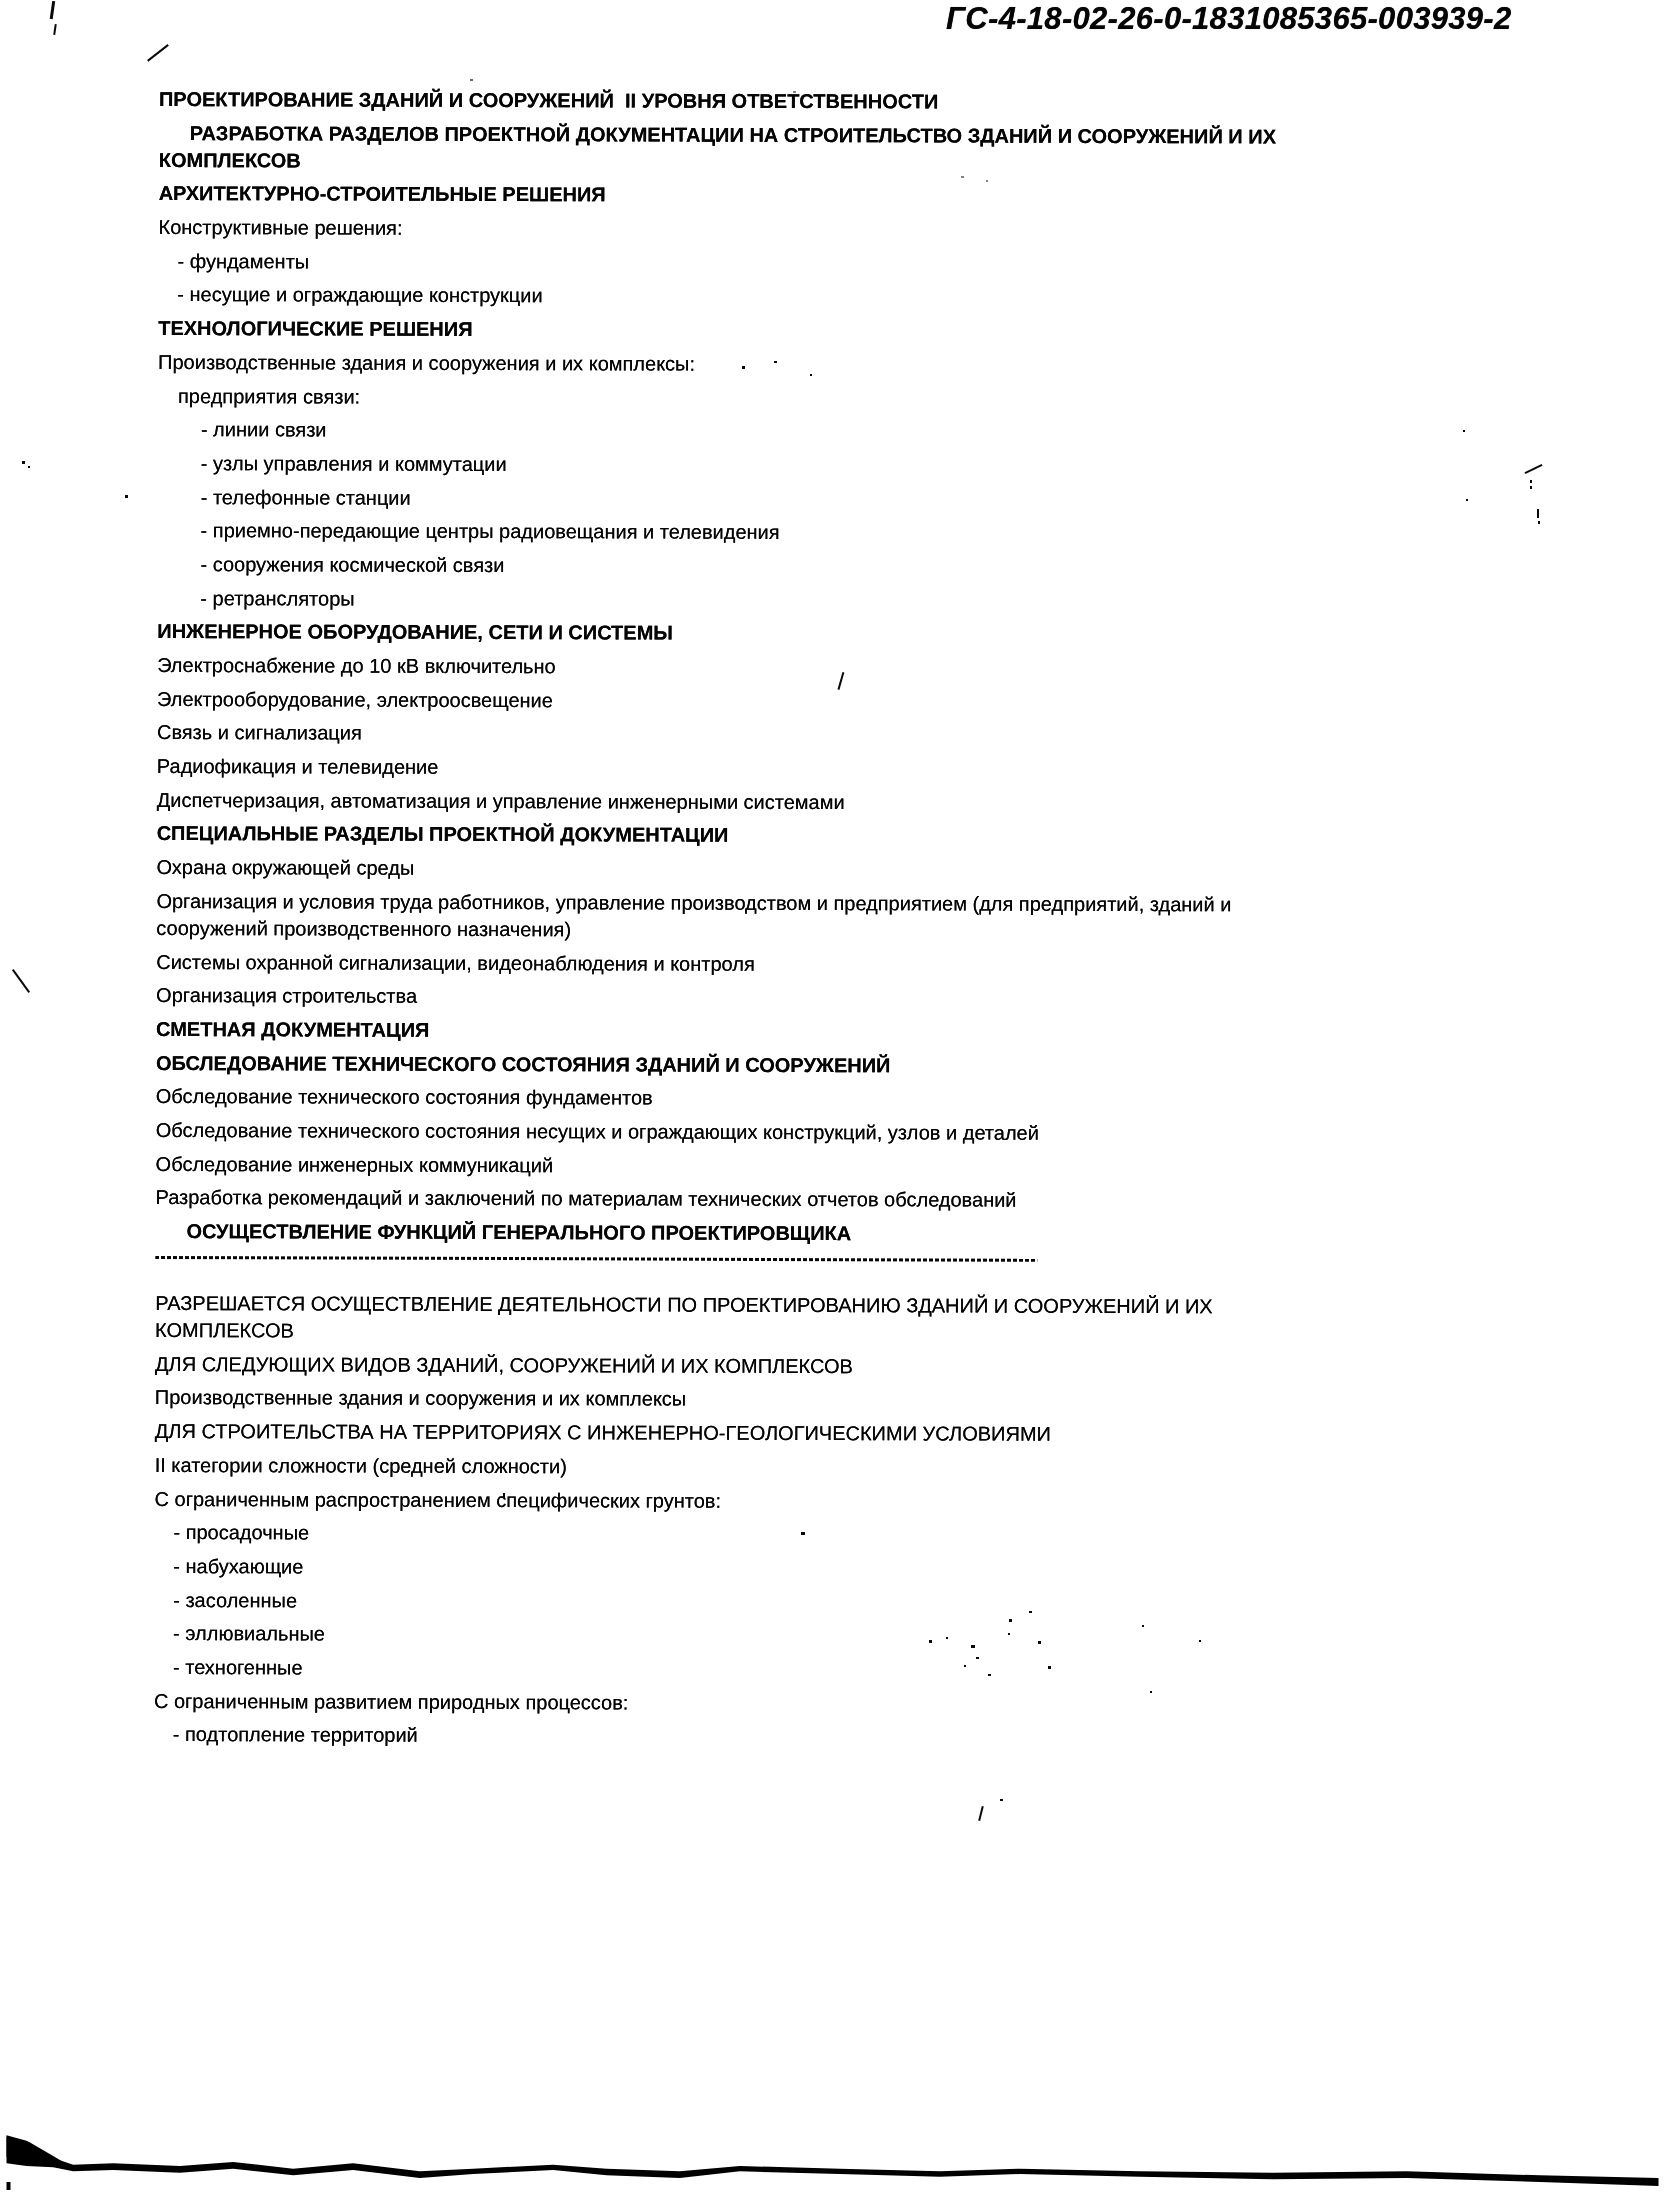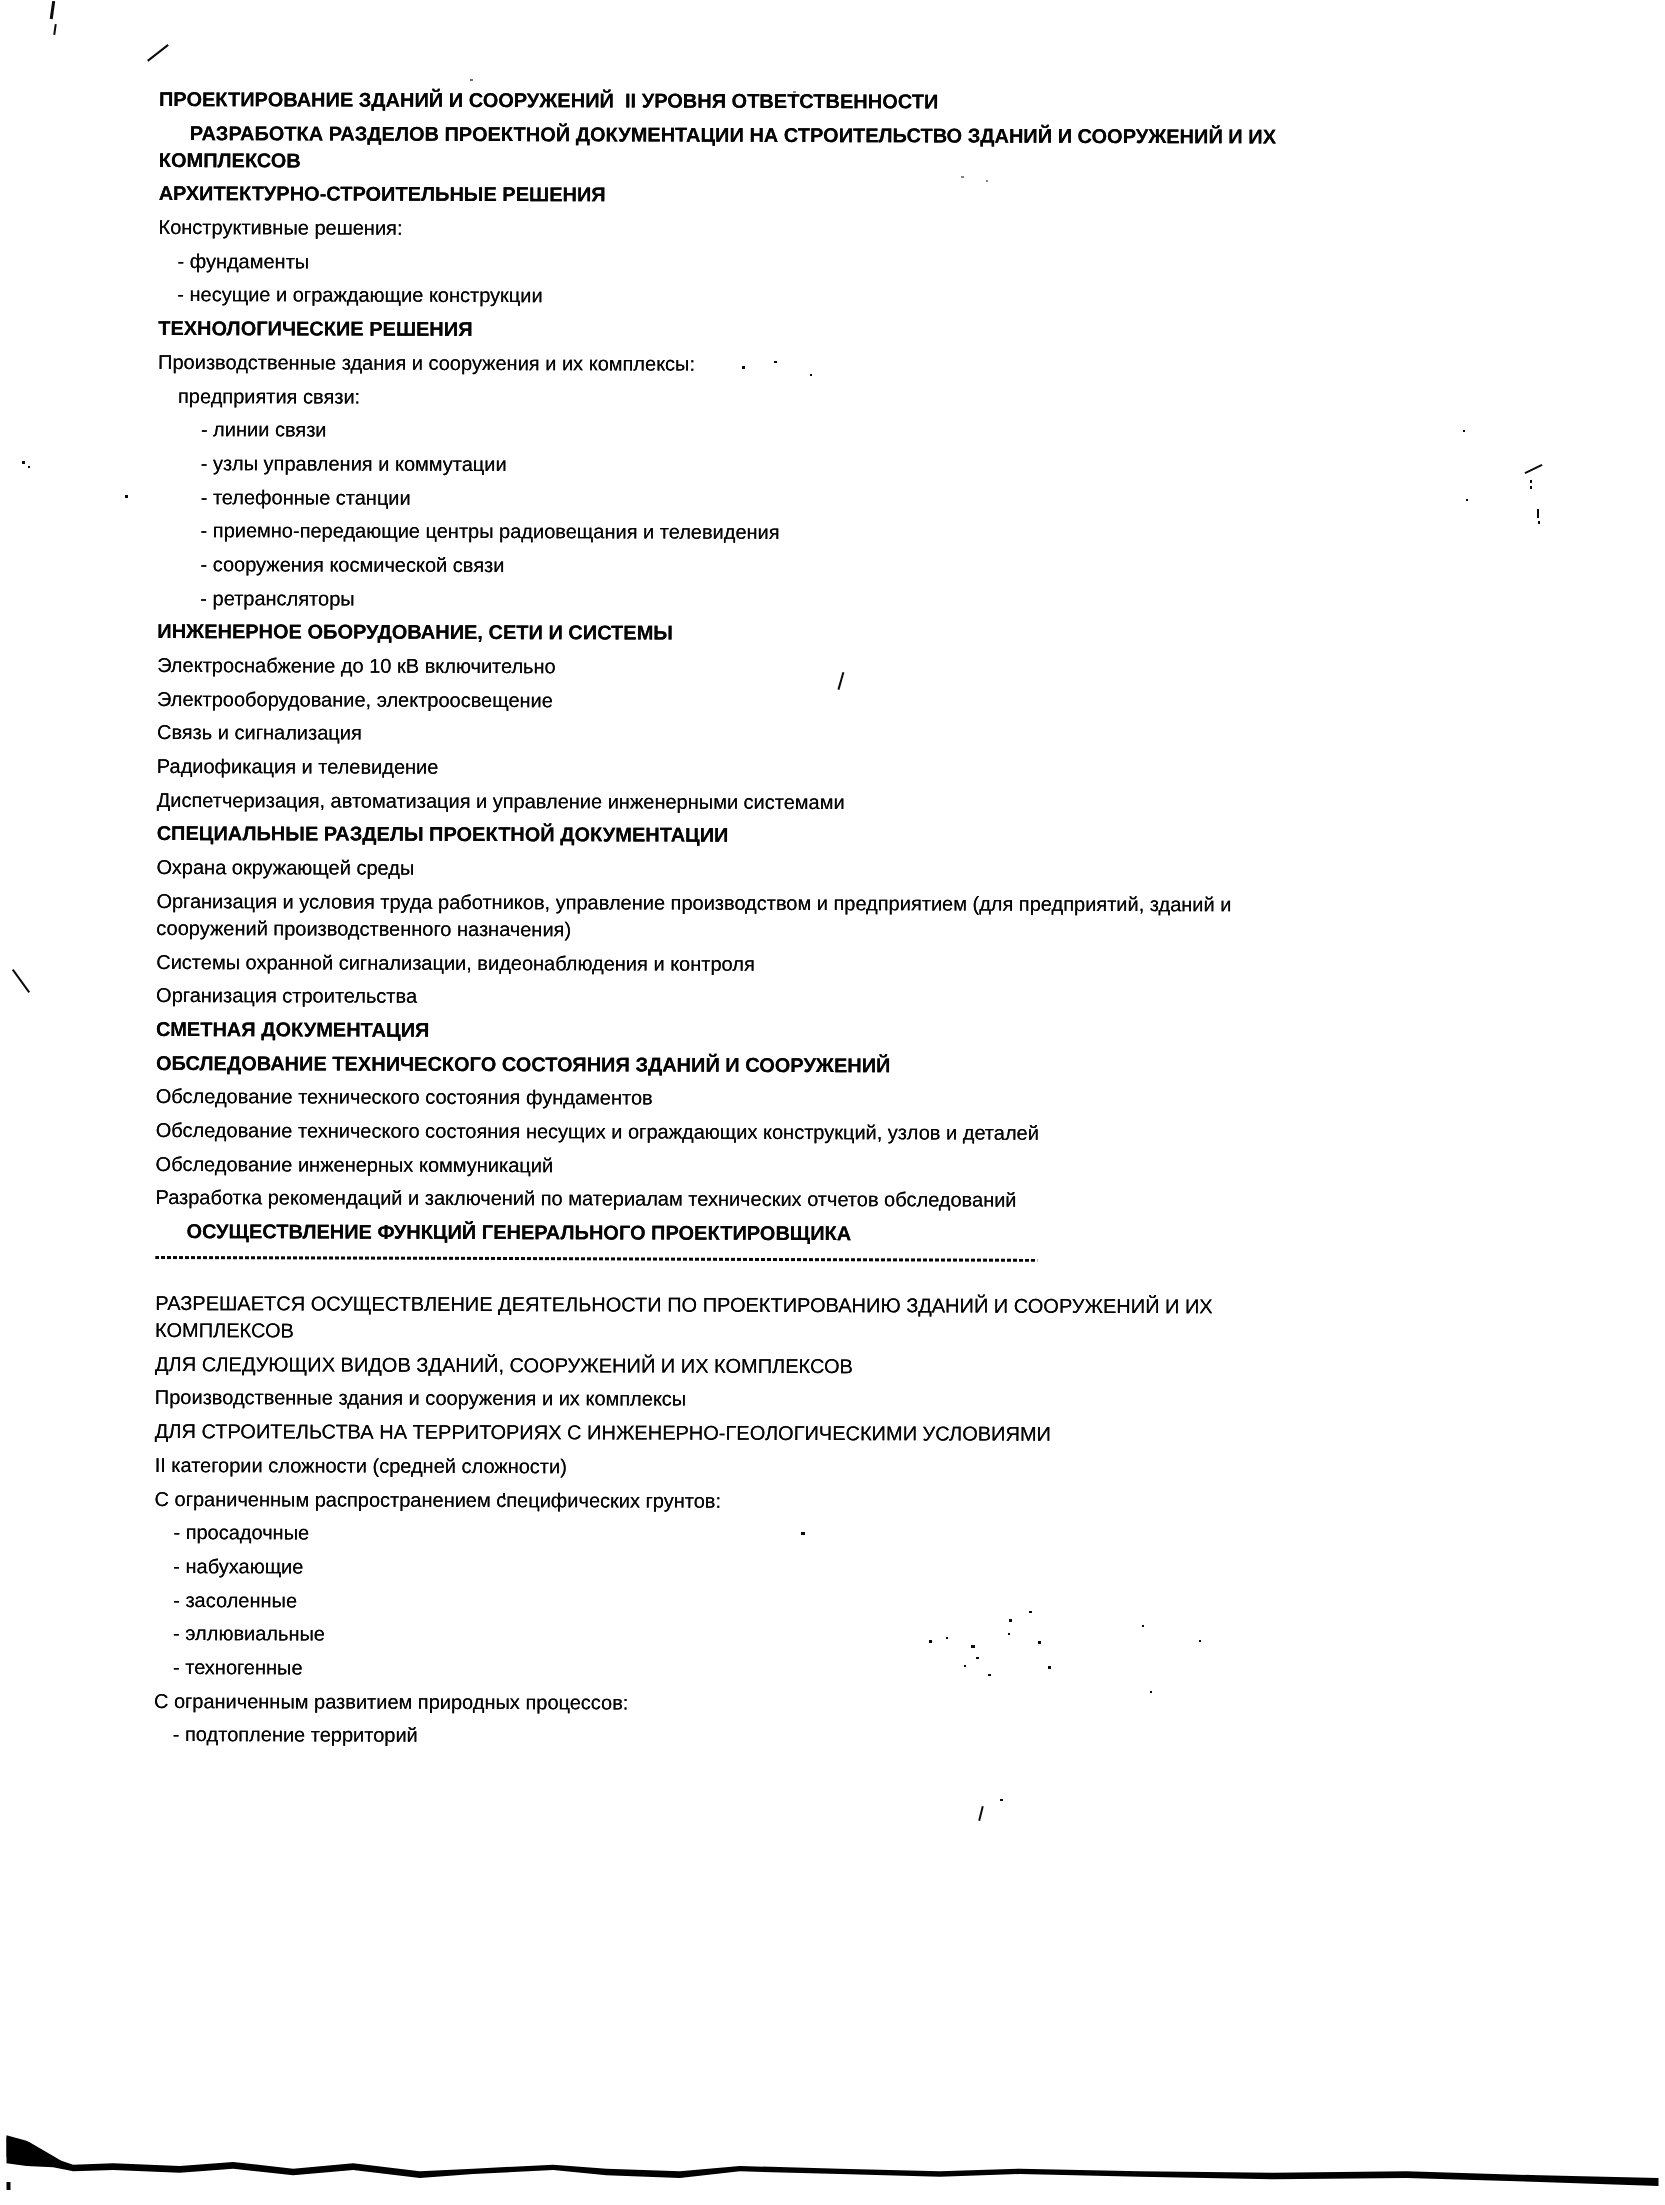--- a/index.html
+++ b/index.html
@@ -48,20 +48,21 @@
   }
   .artifact{position:absolute;background:#0a0a0a;}
   .blur{filter:blur(0.3px);}
   .edge-svg{position:absolute;left:0;top:2130px;}
 </style>
 </head>
 <body>
 
 <div class="page">
 
+  <div class="license-number">ГС-4-18-02-26-0-1831085365-003939-2</div>
 
   <div class="content">
       <div class="line heading">ПРОЕКТИРОВАНИЕ ЗДАНИЙ И СООРУЖЕНИЙ  II УРОВНЯ ОТВЕТСТВЕННОСТИ</div>
       <div class="line heading-indent">РАЗРАБОТКА РАЗДЕЛОВ ПРОЕКТНОЙ ДОКУМЕНТАЦИИ НА СТРОИТЕЛЬСТВО ЗДАНИЙ И СООРУЖЕНИЙ И ИХ</div>
       <div class="line heading-cont">КОМПЛЕКСОВ</div>
       <div class="line heading">АРХИТЕКТУРНО-СТРОИТЕЛЬНЫЕ РЕШЕНИЯ</div>
       <div class="line text">Конструктивные решения:</div>
       <div class="line bullet1">- фундаменты</div>
       <div class="line bullet1">- несущие и ограждающие конструкции</div>
       <div class="line heading">ТЕХНОЛОГИЧЕСКИЕ РЕШЕНИЯ</div>

